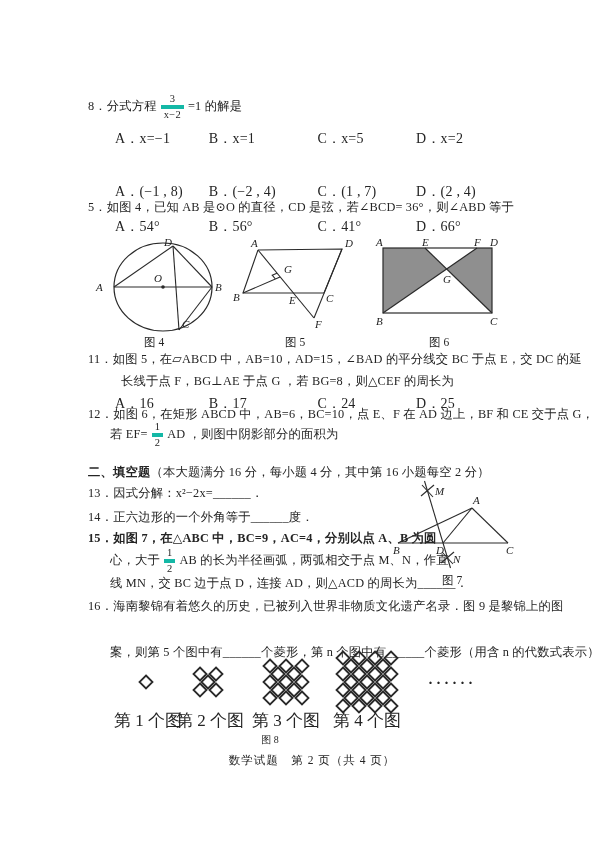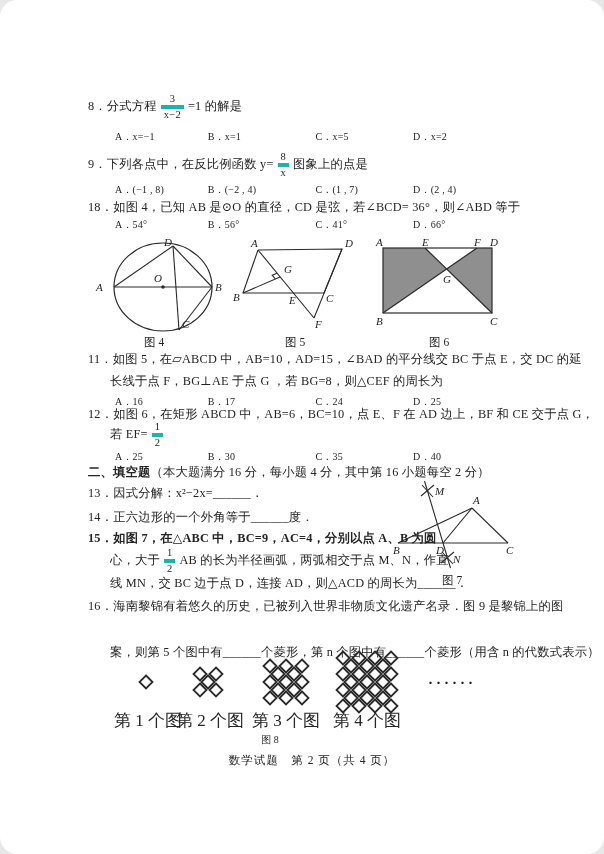--- a/index.html
+++ b/index.html
@@ -1,23 +1,23 @@
 <!DOCTYPE html>
 <html><head>
 <meta charset="utf-8">
 <style>
   html,body{margin:0;padding:0;background:#e8e8e8;}
   .page{
     position:relative;width:604px;height:854px;background:#ffffff;
     font-family:"Liberation Serif","DejaVu Serif",serif;color:#242424;
-    overflow:hidden;margin:0 auto;border-radius:17px;
+    overflow:hidden;margin:0 auto;
   }
   .line{position:absolute;left:88px;white-space:nowrap;font-size:12.3px;line-height:1.25;letter-spacing:.2px;}
   .indent{left:110px;}
-  .opts{position:absolute;left:115px;white-space:nowrap;font-size:10px;letter-spacing:.2px;}
+  .opts{position:absolute;left:115px;white-space:nowrap;font-size:14px;letter-spacing:.2px;}
   .opt{display:inline-block;}
   .opt0{width:90px;} .opt1{width:105px;} .opt2{width:95px;}
   .fline{display:flex;align-items:center;}
   .frac{display:inline-flex;flex-direction:column;align-items:center;font-size:10.5px;line-height:1.15;margin:0 4px;}
   .frac .num{padding:0 3px;}
   .frac .den{border-top:4px solid #14b8a6;padding:0 3px;}
   .sec-bold{font-weight:bold;}
   .fig{position:absolute;}
   .fig svg text{font-size:11px;font-style:italic;fill:#242424;font-family:"Liberation Serif","DejaVu Serif",serif;}
   .fig svg text.cn{font-style:normal;font-size:11.5px;}
@@ -41,36 +41,28 @@
     </span>
     <span>=1 的解是</span>
   </div>
   <div class="opts" style="top:130px;">
     <span class="opt opt0">A．x=−1</span>
     <span class="opt opt1">B．x=1</span>
     <span class="opt opt2">C．x=5</span>
     <span class="opt">D．x=2</span>
   </div>
 
-  <div class="line fline" style="top:151px;">
-    <span>9．下列各点中，在反比例函数 y=</span>
-    <span class="frac">
-      <span class="num">8</span>
-      <span class="den">x</span>
-    </span>
-    <span>图象上的点是</span>
-  </div>
   <div class="opts" style="top:183px;">
     <span class="opt opt0">A．(−1 , 8)</span>
     <span class="opt opt1">B．(−2 , 4)</span>
     <span class="opt opt2">C．(1 , 7)</span>
     <span class="opt">D．(2 , 4)</span>
   </div>
 
-  <div class="line" style="top:200px;">18．如图 4，已知 AB 是⊙O 的直径，CD 是弦，若∠BCD= 36°，则∠ABD 等于</div>
+  <div class="line" style="top:200px;">5．如图 4，已知 AB 是⊙O 的直径，CD 是弦，若∠BCD= 36°，则∠ABD 等于</div>
   <div class="opts" style="top:218px;">
     <span class="opt opt0">A．54°</span>
     <span class="opt opt1">B．56°</span>
     <span class="opt opt2">C．41°</span>
     <span class="opt">D．66°</span>
   </div>
 
   <div class="fig" style="left:88px;top:238px;">
     <svg width="135" height="112" viewBox="0 0 135 112">
       <ellipse cx="75" cy="49" rx="49" ry="44" fill="none" stroke="#2a2a2a" stroke-width="1.2"></ellipse>
@@ -125,41 +117,36 @@
       <text x="102" y="8">F</text>
       <text x="118" y="8">D</text>
       <text x="4" y="87">B</text>
       <text x="118" y="87">C</text>
       <text x="71" y="45">G</text>
       <text x="57" y="108" class="cn">图 6</text>
     </svg>
   </div>
 
   <div class="line" style="top:352px;">11．如图 5，在▱ABCD 中，AB=10，AD=15，∠BAD 的平分线交 BC 于点 E，交 DC 的延</div>
-  <div class="line indent" style="top:374px;">长线于点 F，BG⊥AE 于点 G ，若 BG=8，则△CEF 的周长为</div>
+  <div class="line indent" style="top:374px;margin-left:11px;">长线于点 F，BG⊥AE 于点 G ，若 BG=8，则△CEF 的周长为</div>
   <div class="opts" style="top:395px;">
     <span class="opt opt0">A．16</span>
     <span class="opt opt1">B．17</span>
     <span class="opt opt2">C．24</span>
     <span class="opt">D．25</span>
   </div>
 
   <div class="line" style="top:407px;">12．如图 6，在矩形 ABCD 中，AB=6，BC=10，点 E、F 在 AD 边上，BF 和 CE 交于点 G，</div>
   <div class="line indent fline" style="top:420px;height:30px;">
     <span>若 EF=</span>
     <span class="frac">
       <span class="num">1</span>
       <span class="den">2</span>
     </span>
-  </div>
-  <div class="opts" style="top:450px;">
-    <span class="opt opt0">A．25</span>
-    <span class="opt opt1">B．30</span>
-    <span class="opt opt2">C．35</span>
-    <span class="opt">D．40</span>
+    <span>AD ，则图中阴影部分的面积为</span>
   </div>
 
   <div class="line" style="top:465px;">
     <span class="sec-bold">二、填空题</span><span>（本大题满分 16 分，每小题 4 分，其中第 16 小题每空 2 分）</span>
   </div>
 
   <div class="line" style="top:486px;">13．因式分解：x²−2x=______．</div>
   <div class="line" style="top:510px;">14．正六边形的一个外角等于______度．</div>
 
   <div class="line" style="top:531px;font-weight:bold;">15．如图 7，在△ABC 中，BC=9，AC=4，分别以点 A、B 为圆</div>

